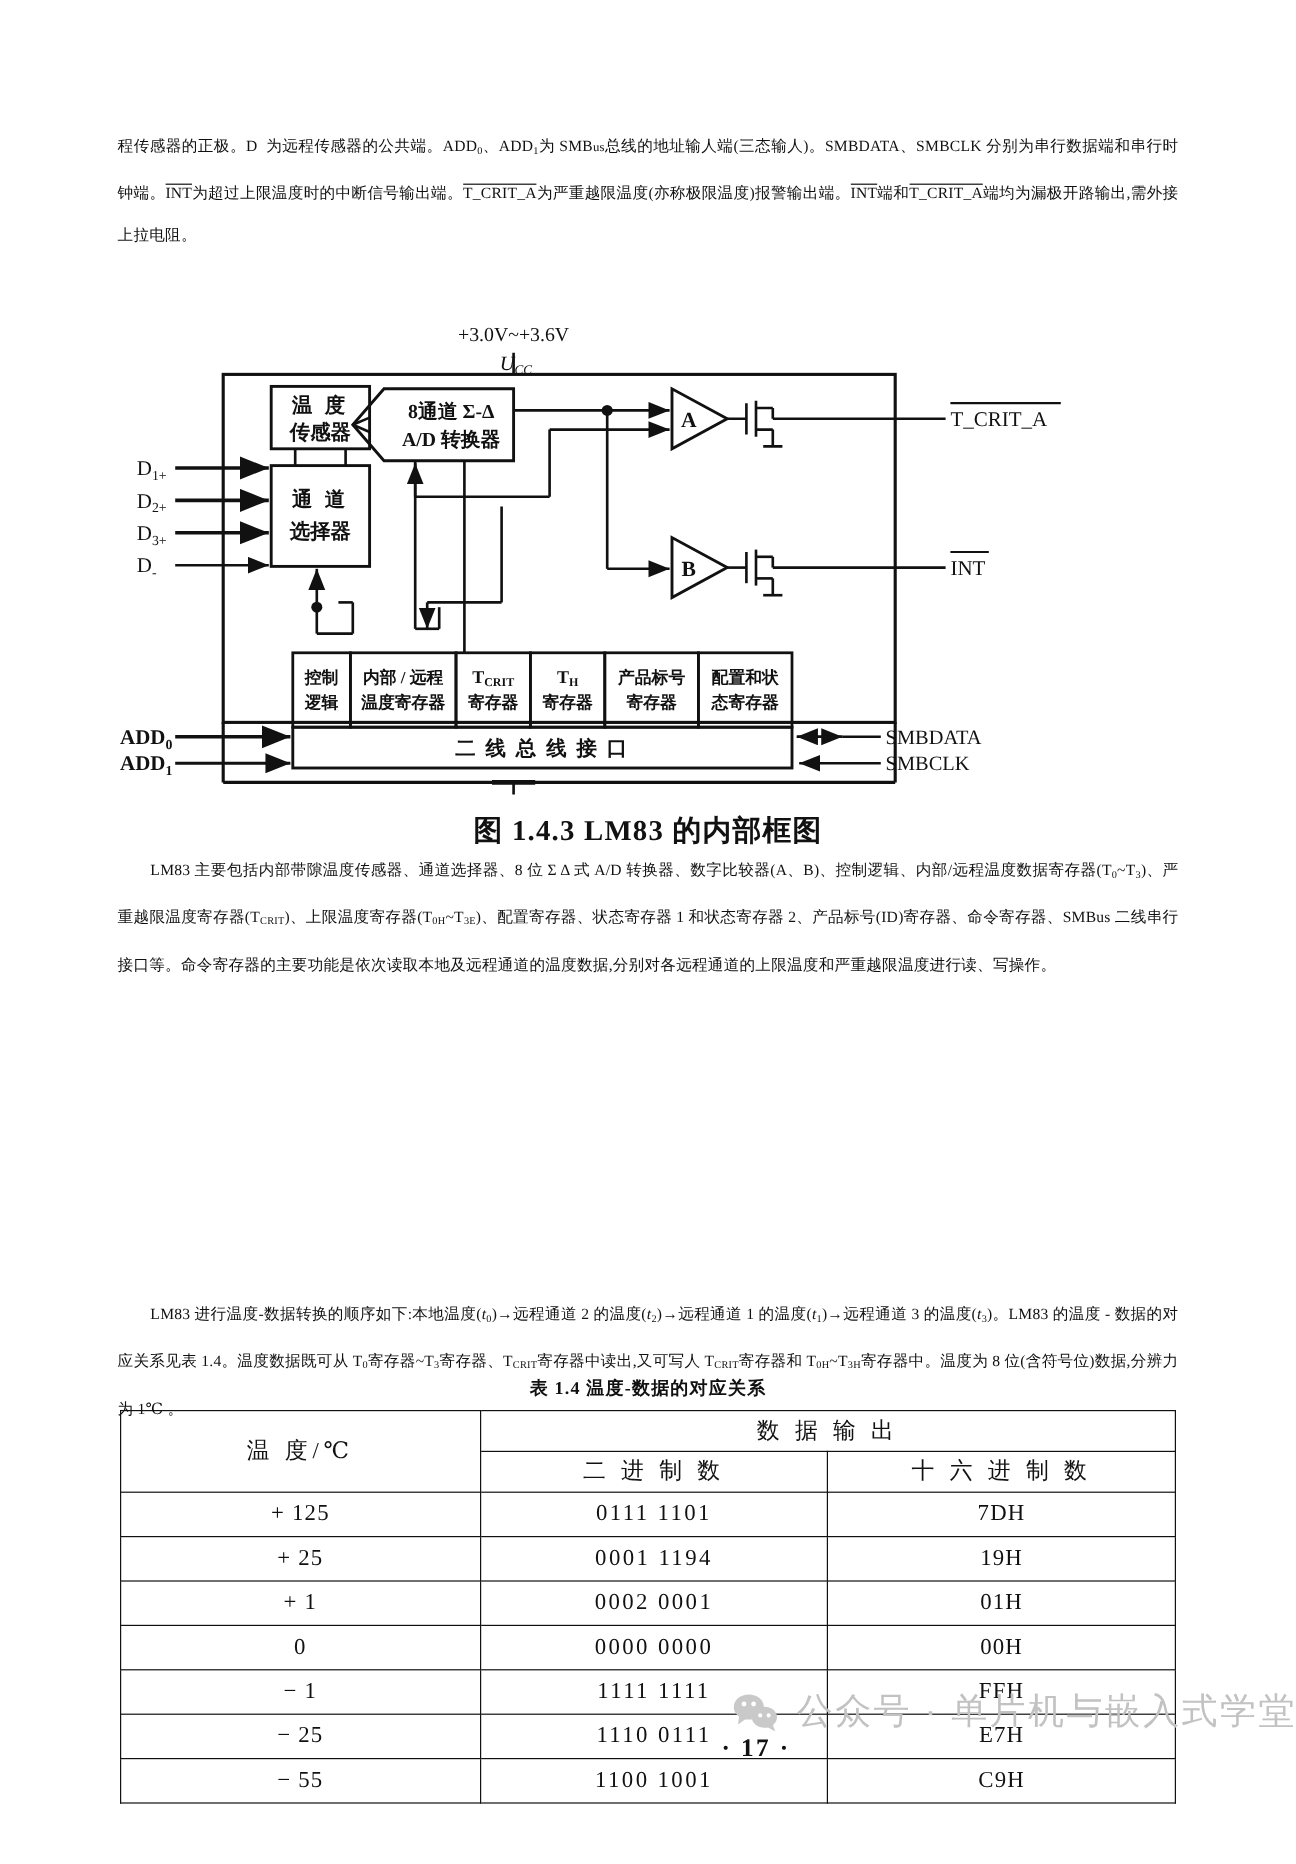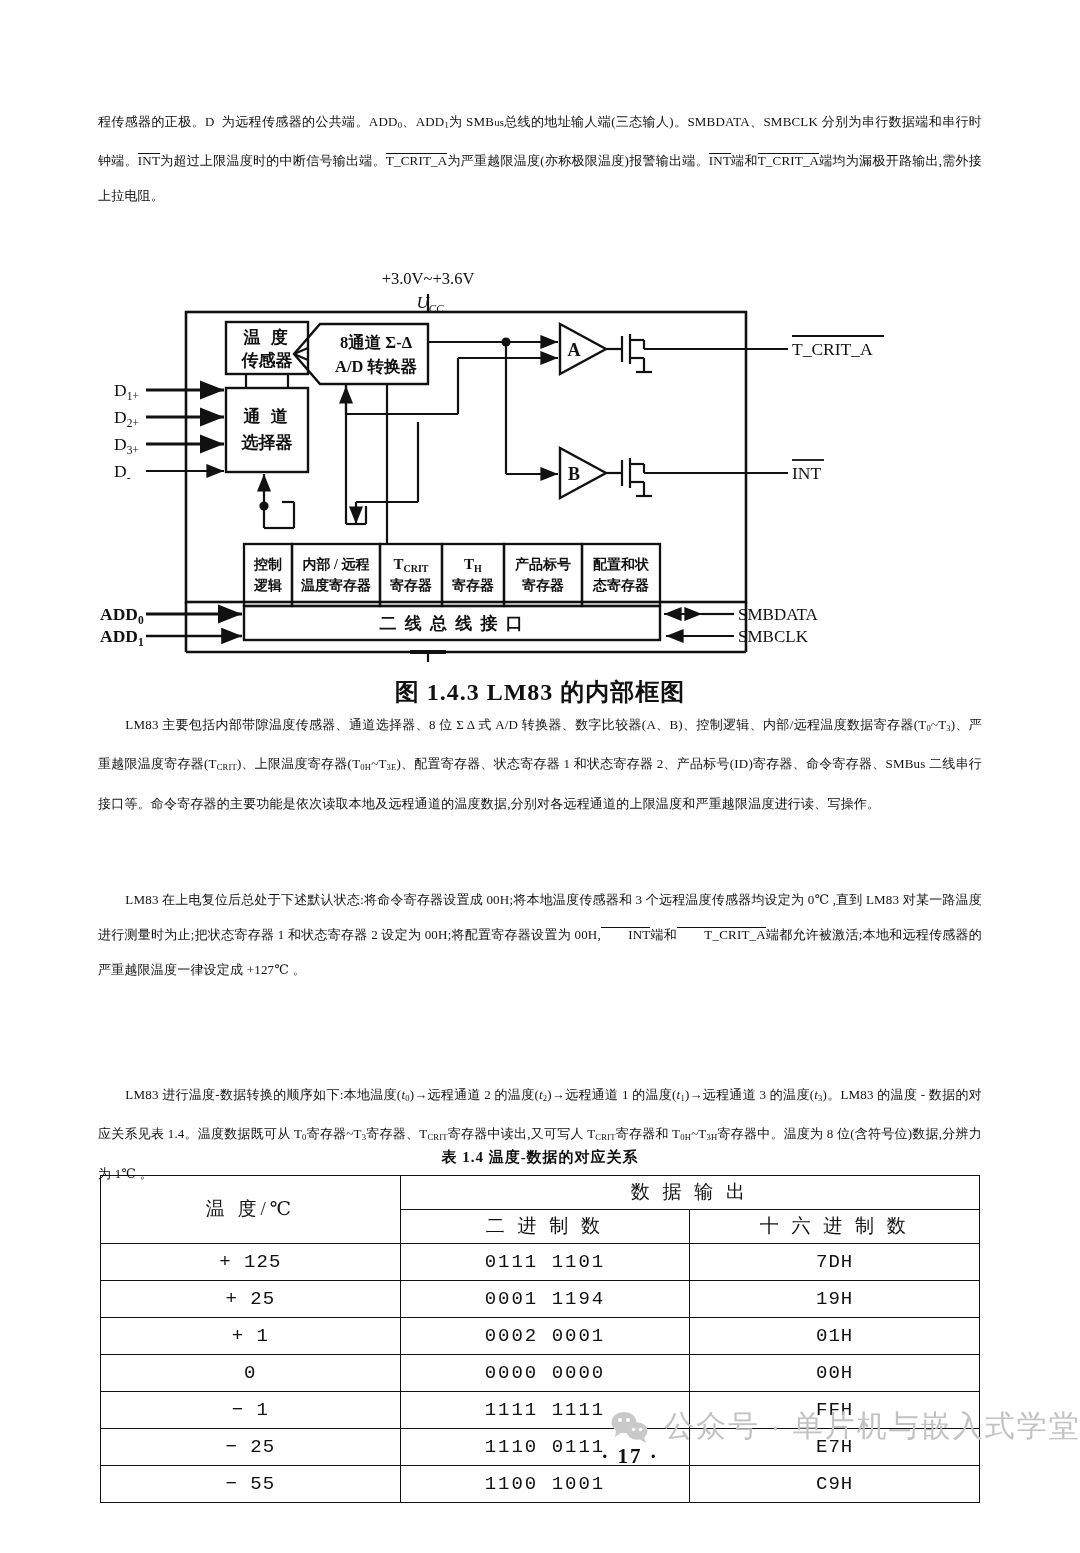--- a/index.html
+++ b/index.html
@@ -70,21 +70,20 @@
     padding:3px 0 4px 0;
     font-weight:normal;
   }
   table.dt th{
     letter-spacing:4px;
     font-size:19px;
   }
   table.dt td{
     height:29px;
     letter-spacing:1px;
-    font-family:Liberation Mono, monospace;
   }
   table.dt td.bin{letter-spacing:2px;}
   .col-temp{width:300px;}
   .col-bin{width:290px;}
   .col-hex{width:290px;}
 
   
   .pagenum{
     position:absolute;
     left:0;width:1080px;
@@ -288,23 +287,20 @@
       </g>
     </svg>
   </div>
 
   <div class="caption" style="left:98px;top:676px;">图 1.4.3   LM83 的内部框图</div>
 
   <div class="textblock" style="top:707px;">
     <p class="para indent"><span>LM83 主要包括内部带隙温度传感器、通道选择器、8 位 Σ  Δ 式 A/D 转换器、数字比较器(A、B)、控制逻辑、内部/远程温度数据寄存器(T</span><sub>0</sub><span>~T</span><sub>3</sub><span>)、严重越限温度寄存器(T</span><sub>CRIT</sub><span>)、上限温度寄存器(T</span><sub>0H</sub><span>~T</span><sub>3E</sub><span>)、配置寄存器、状态寄存器 1 和状态寄存器 2、产品标号(ID)寄存器、命令寄存器、SMBus 二线串行接口等。命令寄存器的主要功能是依次读取本地及远程通道的温度数据,分别对各远程通道的上限温度和严重越限温度进行读、写操作。</span></p>
   </div>
 
-  <div class="textblock" style="top:882px;">
-    <p class="para indent"><span>LM83 在上电复位后总处于下述默认状态:将命令寄存器设置成 00H;将本地温度传感器和 3 个远程温度传感器均设定为 0℃ ,直到 LM83 对某一路温度进行测量时为止;把状态寄存器 1 和状态寄存器 2 设定为 00H;将配置寄存器设置为 00H,</span><span class="ovl">INT</span><span>端和</span><span class="ovl">T_CRIT_A</span><span>端都允许被激活;本地和远程传感器的严重越限温度一律设定成 +127℃ 。</span></p>
-  </div>
 
   <div class="textblock" style="top:1077px;">
     <p class="para indent"><span>LM83 进行温度-数据转换的顺序如下:本地温度(</span><span class="ital">t</span><sub>0</sub><span>)→远程通道 2 的温度(</span><span class="ital">t</span><sub>2</sub><span>)→远程通道 1 的温度(</span><span class="ital">t</span><sub>1</sub><span>)→远程通道 3 的温度(</span><span class="ital">t</span><sub>3</sub><span>)。LM83 的温度 - 数据的对应关系见表 1.4。温度数据既可从 T</span><sub>0</sub><span>寄存器~T</span><sub>3</sub><span>寄存器、T</span><sub>CRIT</sub><span>寄存器中读出,又可写人 T</span><sub>CRIT</sub><span>寄存器和 T</span><sub>0H</sub><span>~T</span><sub>3H</sub><span>寄存器中。温度为 8 位(含符号位)数据,分辨力为 1℃ 。</span></p>
   </div>
 
   <div class="caption" style="left:98px;top:1148px;font-size:15px;">表 1.4   温度-数据的对应关系</div>
 
   <div class="tablewrap">
     <table class="dt">
       <thead>

